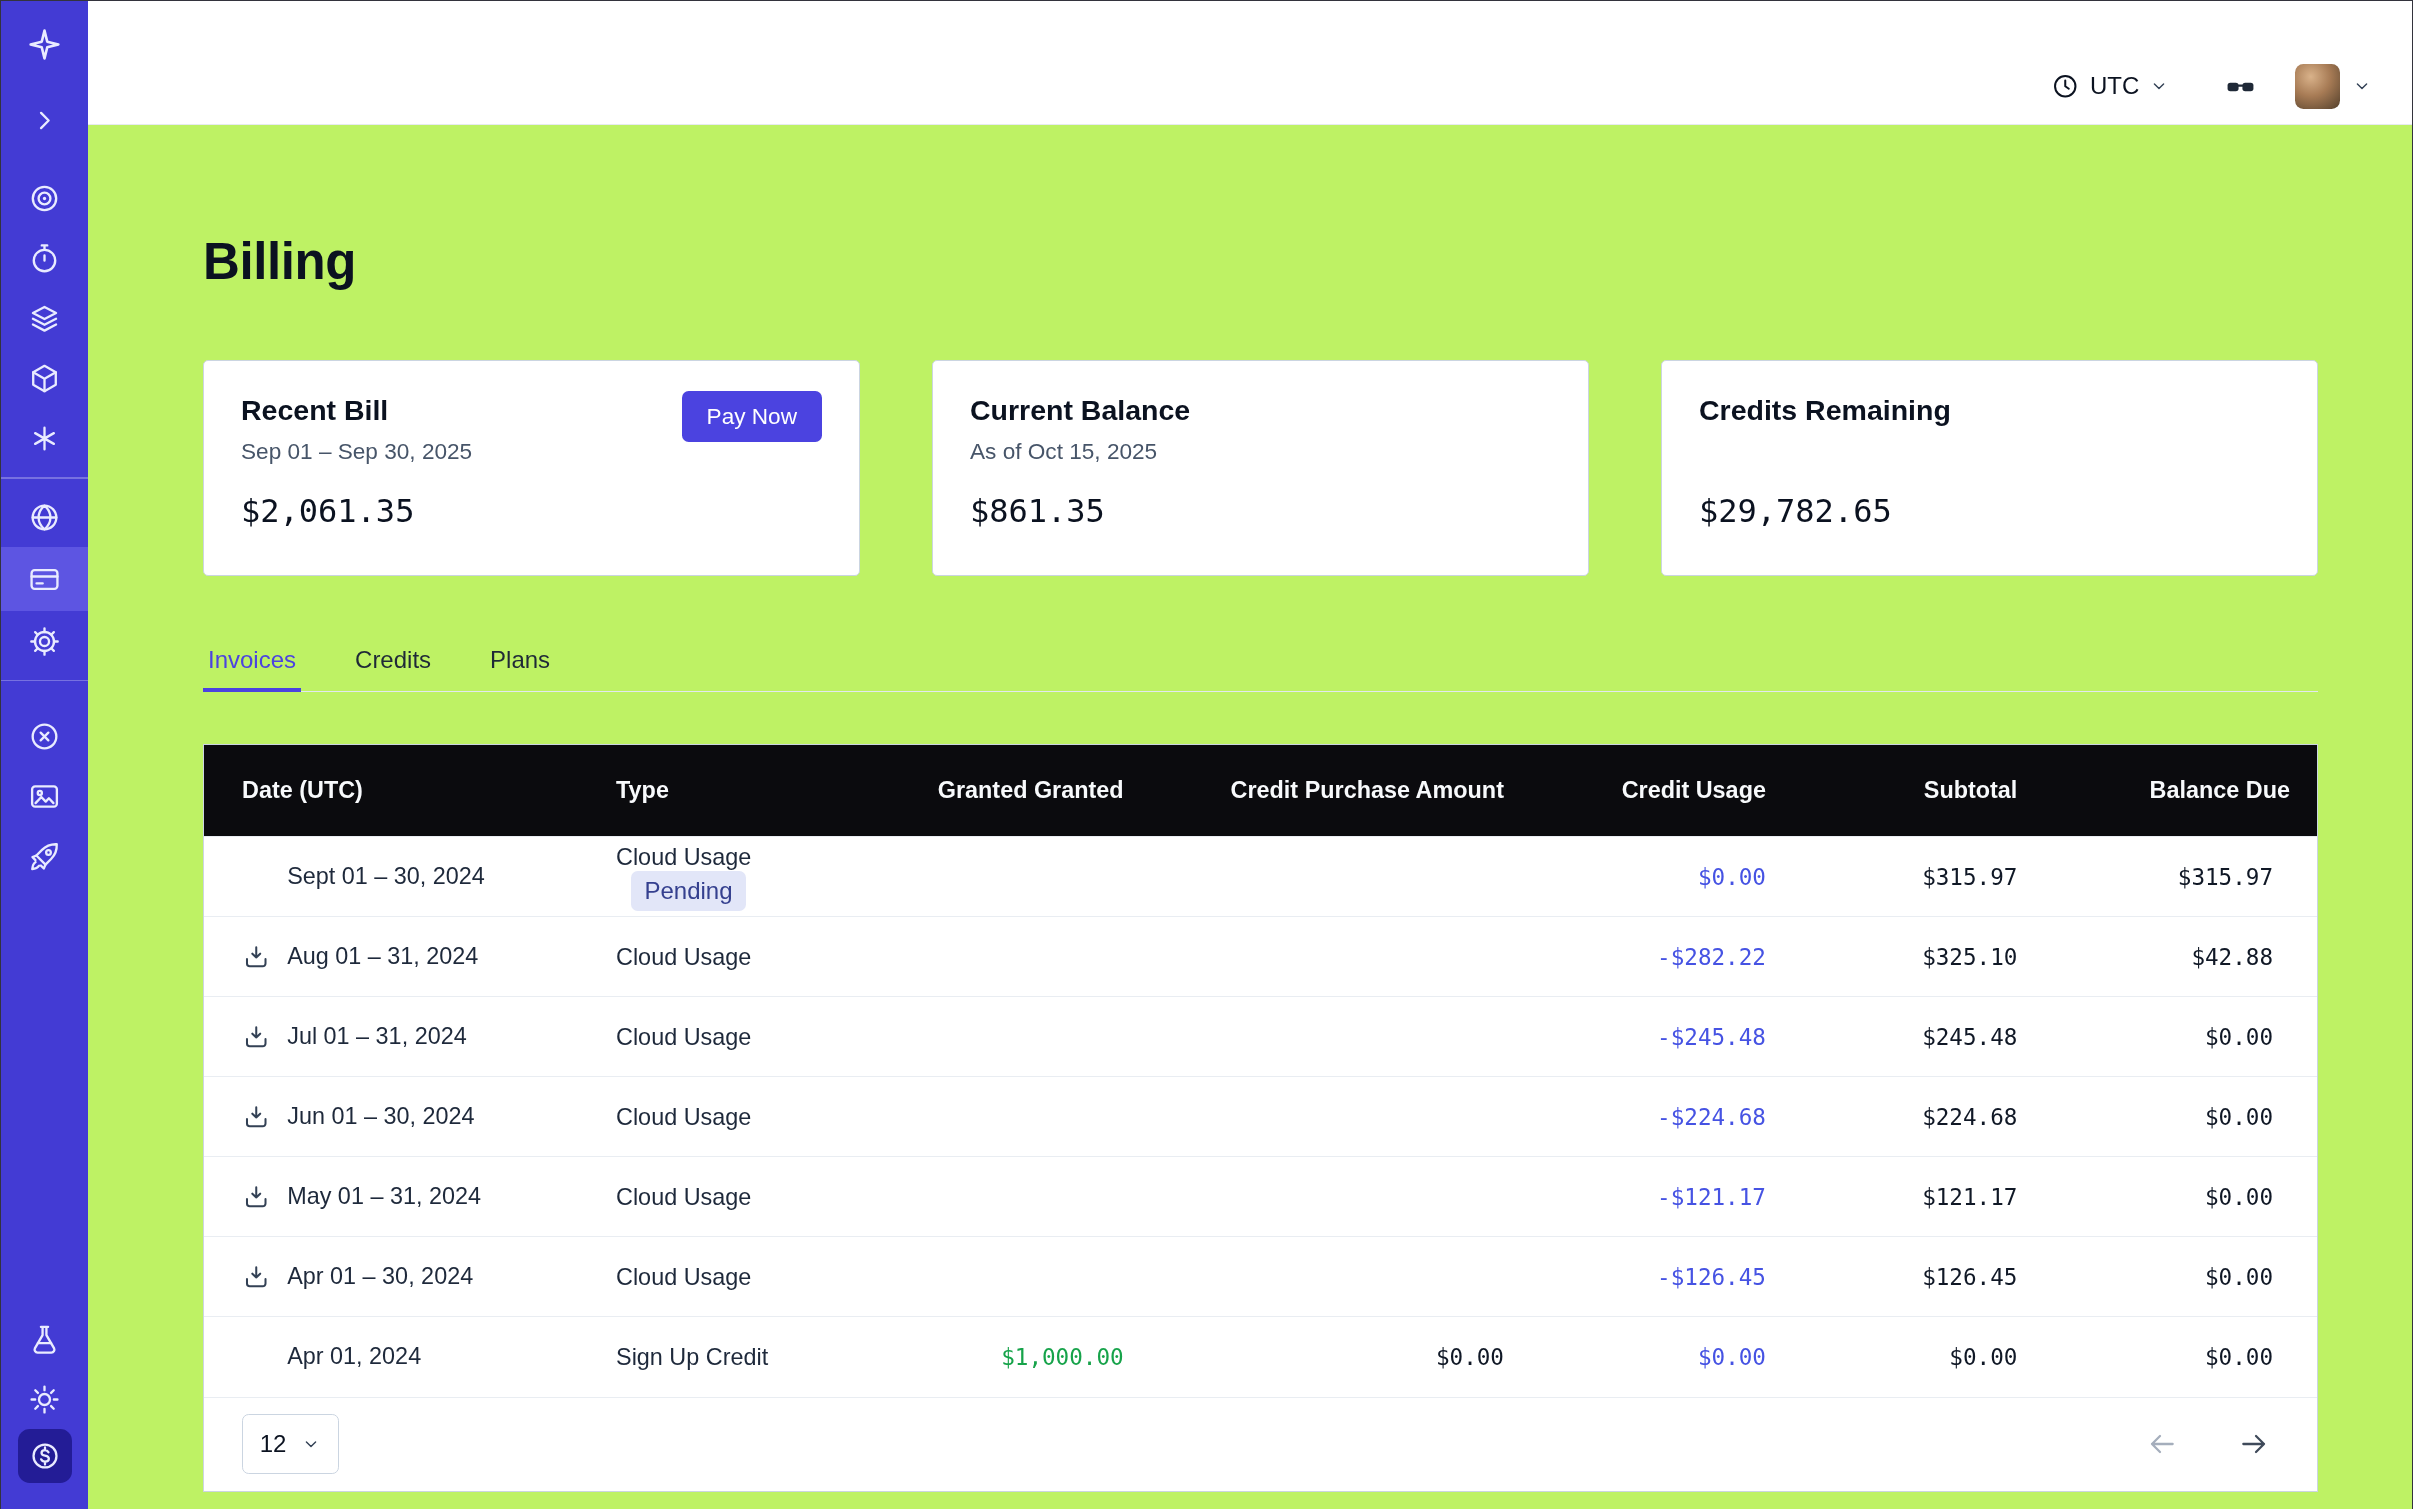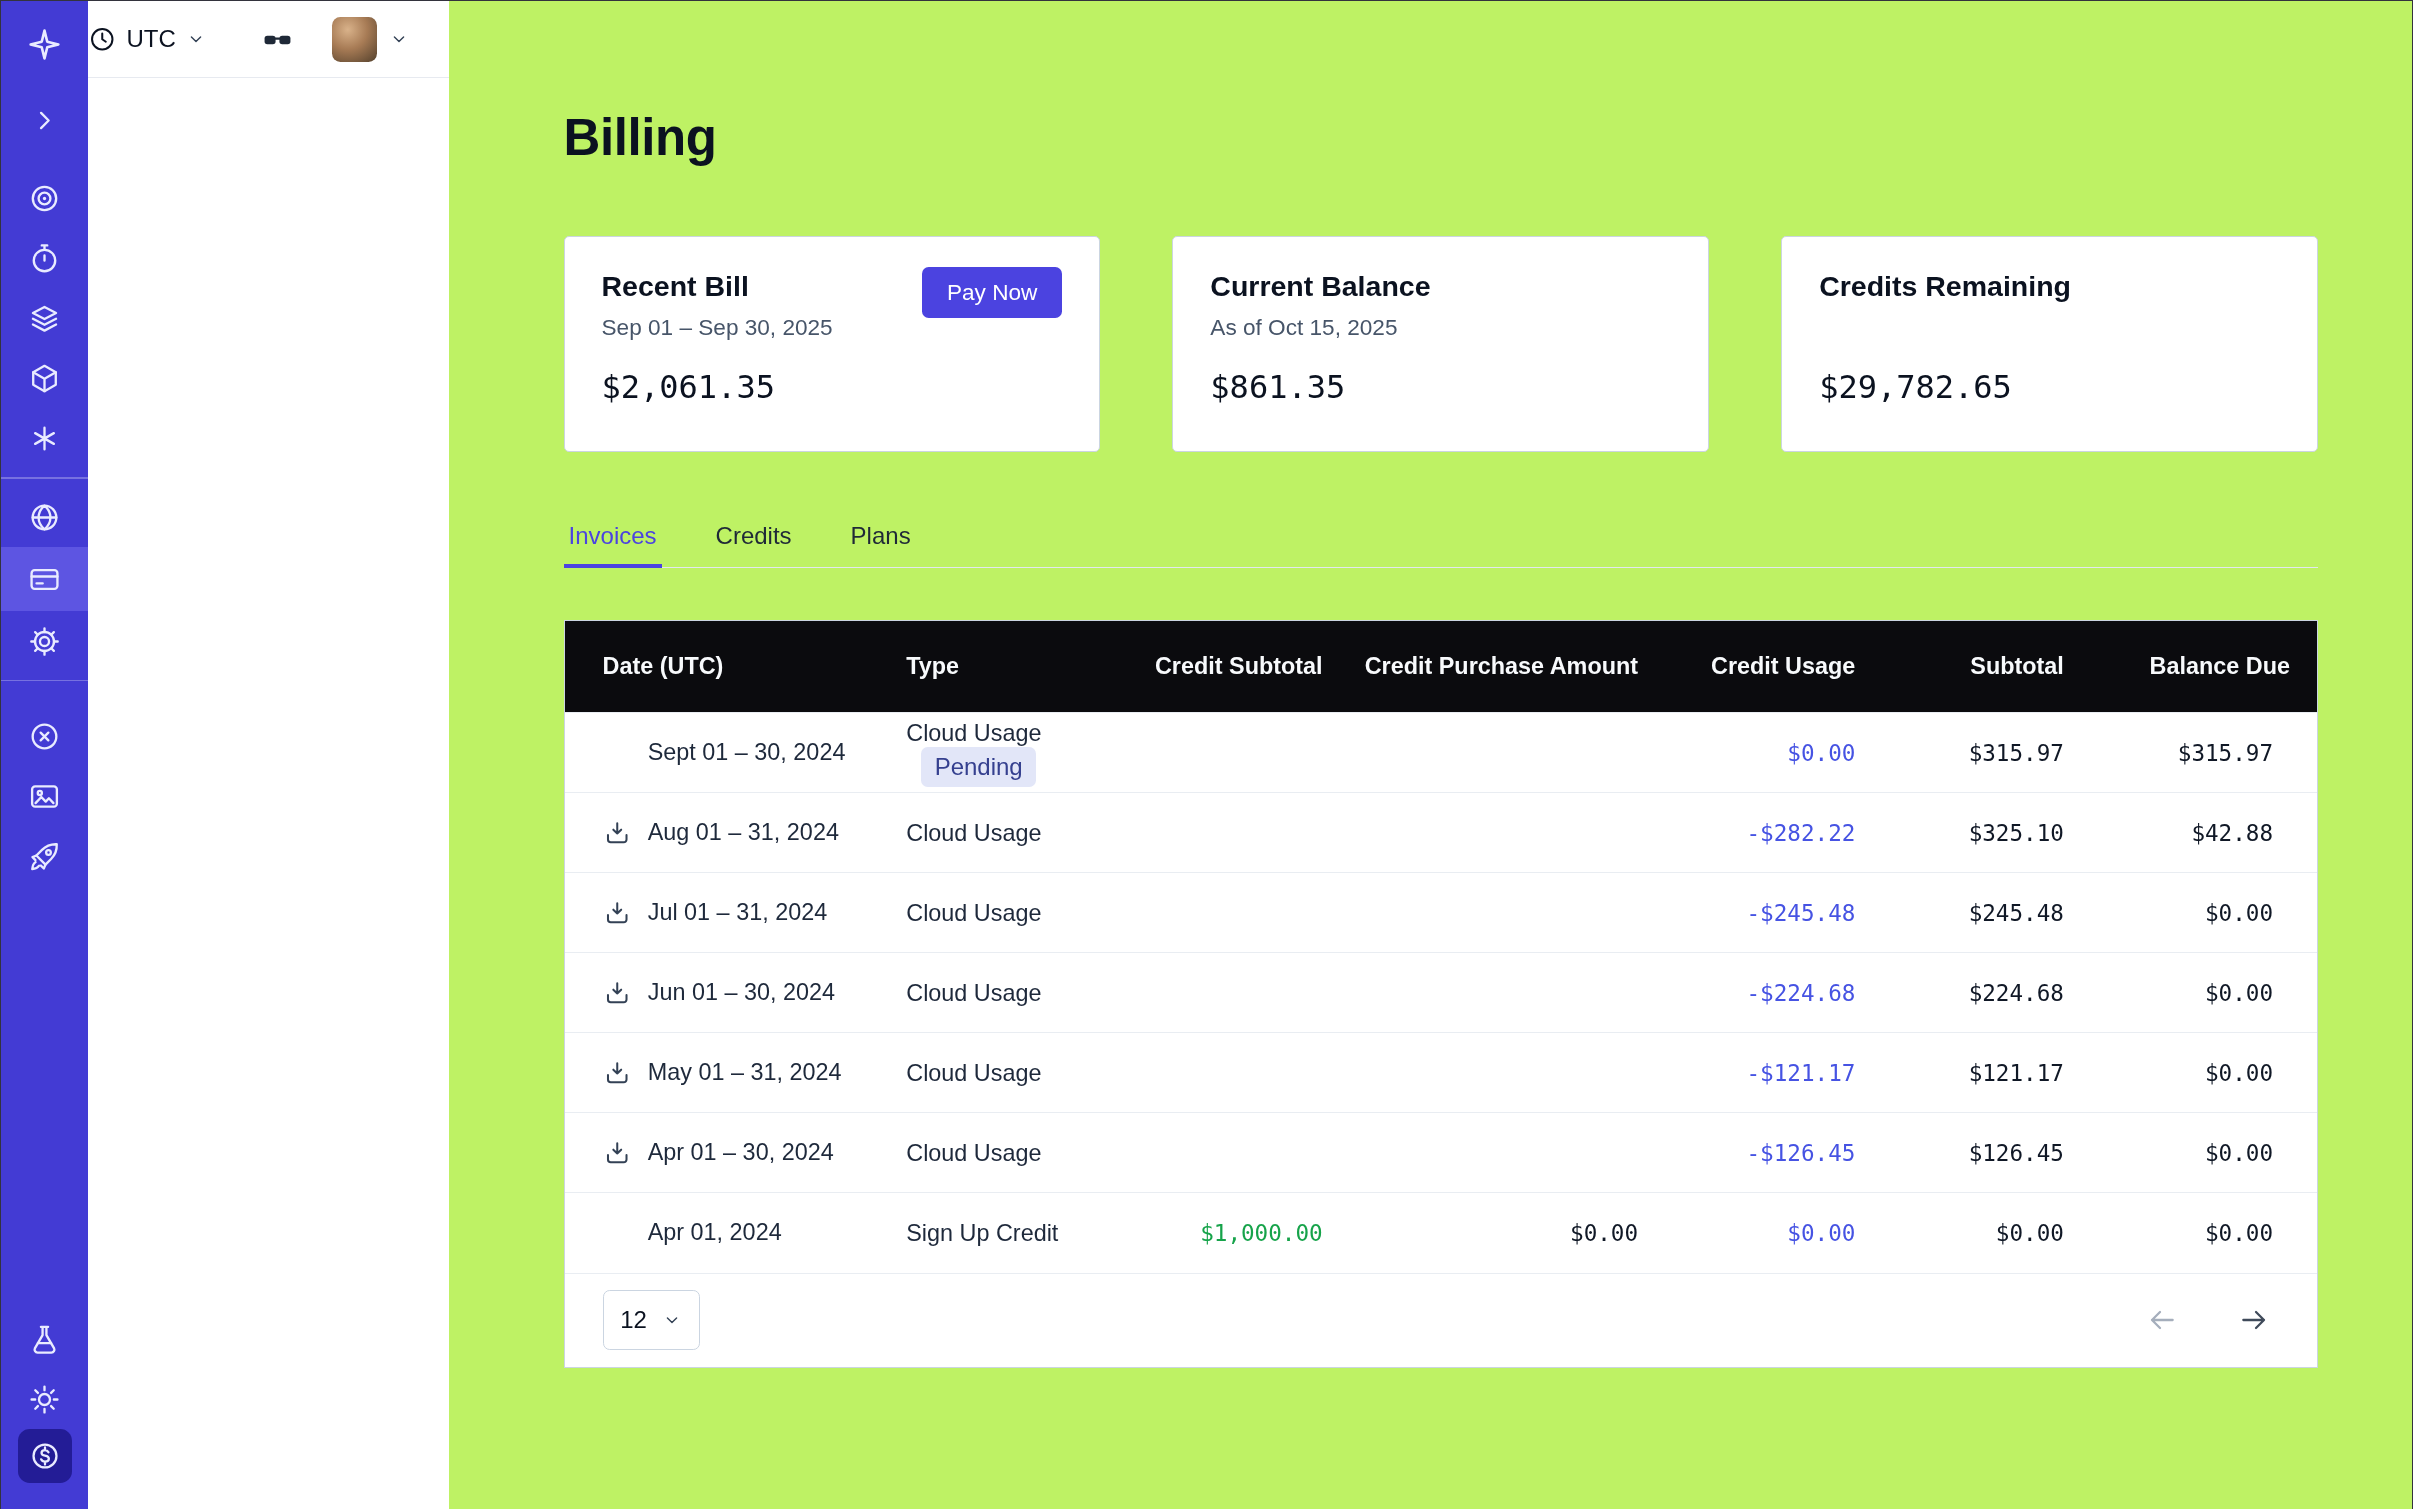--- a/index.html
+++ b/index.html
@@ -20,21 +20,21 @@
   .side-group.g1 { margin-top: 16.7px; }
   .side-group.g3 { margin-top: 16.7px; }
   .side-divider { height: 1.7px; background: rgba(255,255,255,0.28); margin: 8.4px 0; }
   .side-item.active-item { background: #5D55E2; height: 64px; }
   .side-spacer { flex: 1; }
   .side-item.dollar { height: 80px; align-items: flex-start; }
   .dollar-box { width: 54px; height: 54px; background: #231C96; border-radius: 11.7px; display: flex; align-items: center; justify-content: center; }
   .dollar-box svg { width: 32px; height: 32px; }
 
   
-  .main { flex: 1; display: flex; flex-direction: row; min-width: 0; }
+  .main { flex: 1; display: flex; flex-direction: column; min-width: 0; margin-top: 47px; }
 
   .topbar { height: 77px; flex: 0 0 77px; background: #fff; border-bottom: 1.7px solid #E7EAF0; display: flex; align-items: center; justify-content: flex-end; padding-right: 40px; }
   .tz { display: flex; align-items: center; gap: 10px; font-size: 24px; color: #0b1220; margin-right: 55px; cursor: pointer; }
   .tz svg.clock { width: 28.5px; height: 28.5px; }
   svg.chev-sm { width: 20px; height: 20px; color: #334155; }
   .goggles-btn { margin-right: 38px; color: #1f2937; cursor: pointer; display: flex; }
   .goggles-btn svg { width: 33px; height: 33px; }
   .account { display: flex; align-items: center; gap: 11.7px; cursor: pointer; }
   .avatar { width: 45px; height: 45px; border-radius: 8.4px; background: radial-gradient(circle at 35% 28%, #d9b28a 0%, #a77b55 45%, #53402c 100%); }
 
@@ -272,21 +272,21 @@
               <col style="width:12.8%">
               <col style="width:18%">
               <col style="width:12.4%">
               <col style="width:11.9%">
               <col style="width:12.9%">
           </colgroup>
           <thead>
             <tr>
               <th>Date (UTC)</th>
                 <th>Type</th>
-                <th>Credit Subtotal</th>
+                <th>Granted Granted</th>
                 <th>Credit Purchase Amount</th>
                 <th>Credit Usage</th>
                 <th>Subtotal</th>
                 <th>Balance Due</th>
             </tr>
           </thead>
           <tbody>
             <tr>
               <td class="c-date">
                 <span class="dl" style="visibility: hidden;">

